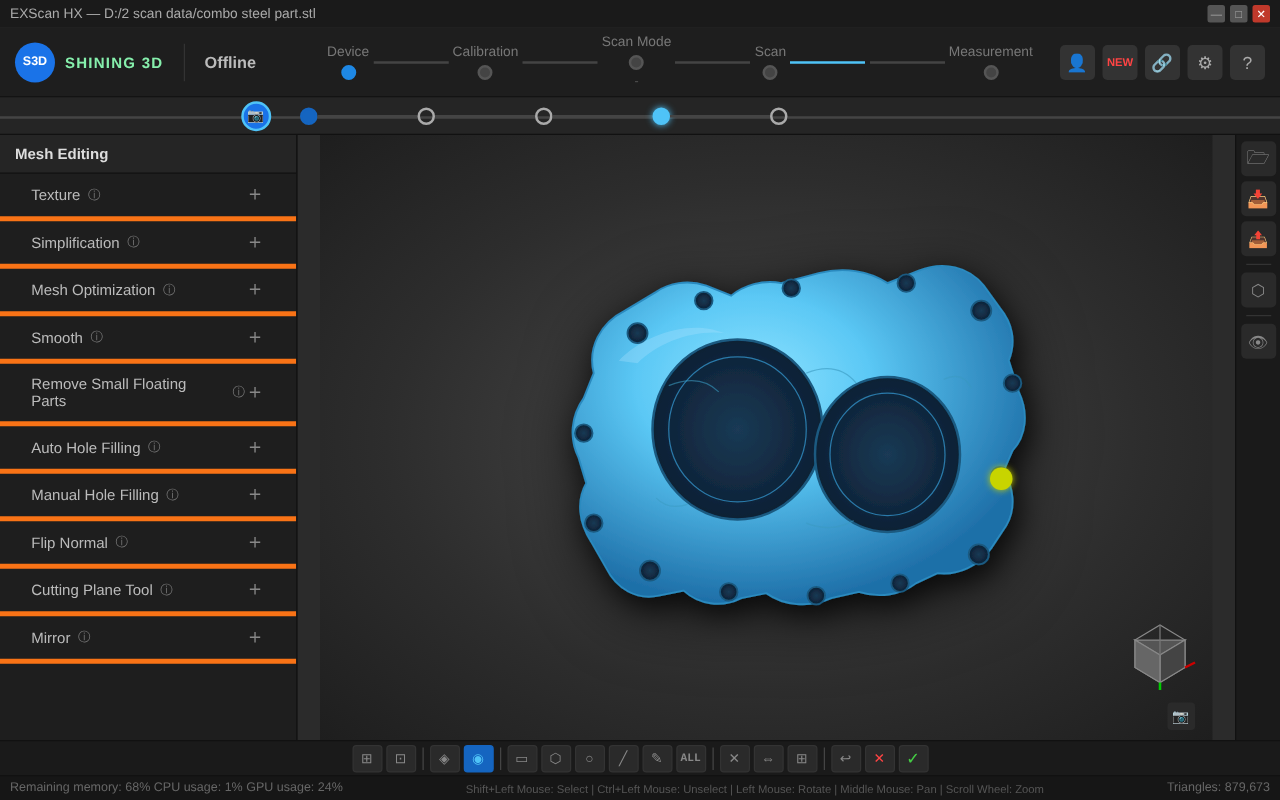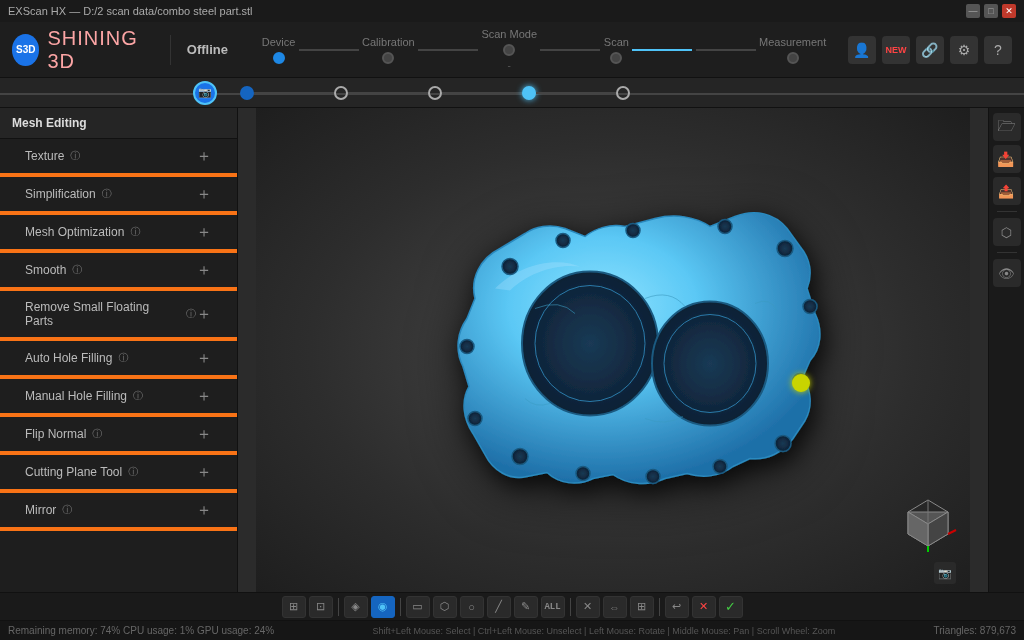--- a/index.html
+++ b/index.html
@@ -36,21 +36,21 @@
       gap: 8px;
       flex-shrink: 0;
     }
     #logo-icon {
       width: 32px; height: 32px;
       background: #1a73e8;
       border-radius: 50%;
       display: flex; align-items: center; justify-content: center;
       font-weight: bold; color: white; font-size: 10px;
     }
-    #logo-text { font-size: 20px; font-weight: normal; color: #fca5a5; letter-spacing: 1px; }
+    #logo-text { font-size: 12px; font-weight: bold; color: #86efac; letter-spacing: 1px; }
     #device-status { font-size: 13px; color: #aaa; font-weight: bold; }
 
     #nav-steps {
       flex: 1;
       display: flex;
       align-items: center;
       justify-content: space-around;
       padding: 0 20px;
     }
     .nav-step {
@@ -582,16 +582,16 @@
   <div class="tool-btn">✕</div>
   <div class="tool-btn">⇔</div>
   <div class="tool-btn">⊞</div>
   <div class="tool-separator"></div>
   <div class="tool-btn">↩</div>
   <div class="tool-btn" style="color:#f44;">✕</div>
   <div class="tool-btn" style="color:#4c4; font-size:13px;">✓</div>
 </div>
 
 <div id="statusbar">
-  <span>Remaining memory: 74%  CPU usage: 1%  GPU usage: 24%</span>
+  <span>Remaining memory: 68%  CPU usage: 1%  GPU usage: 24%</span>
   <span style="font-size:9px; color:#555;">Shift+Left Mouse: Select | Ctrl+Left Mouse: Unselect | Left Mouse: Rotate | Middle Mouse: Pan | Scroll Wheel: Zoom</span>
   <span>Triangles: 879,673</span>
 </div>
 
 </body></html>

